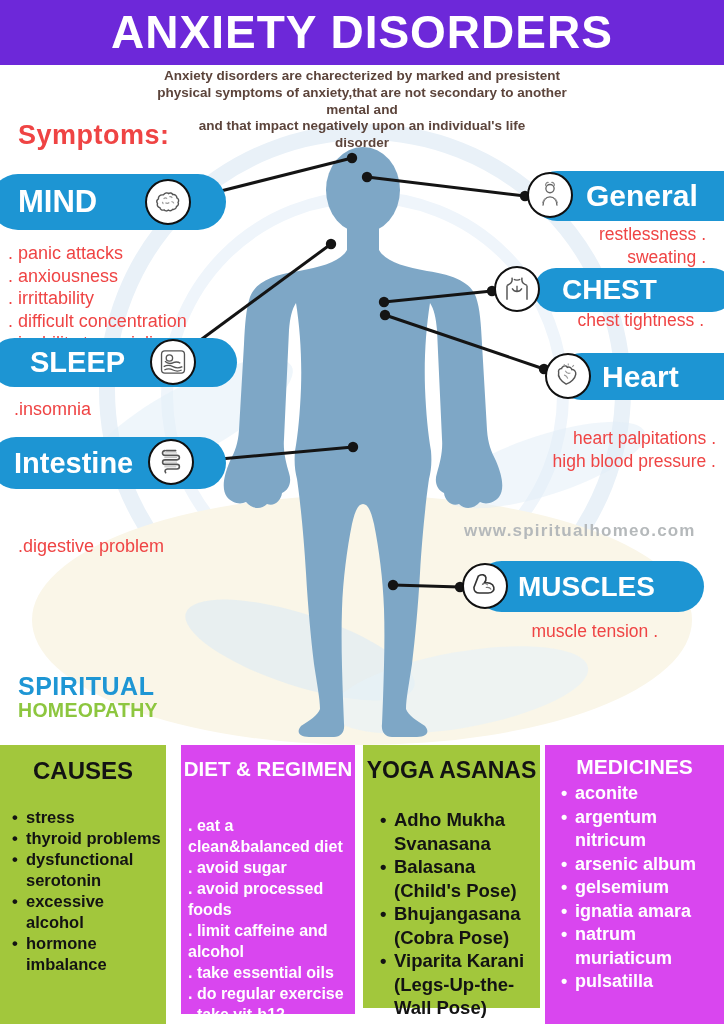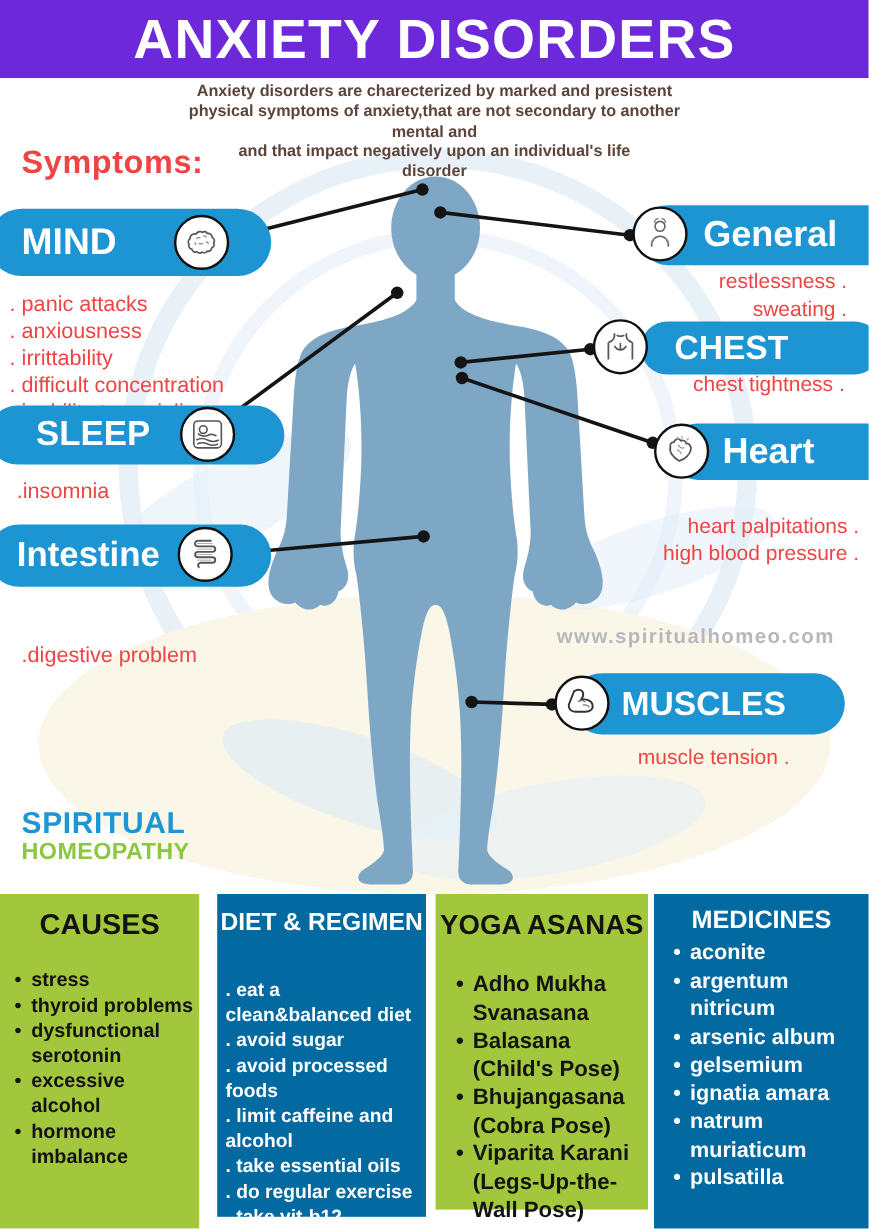--- a/index.html
+++ b/index.html
@@ -27,21 +27,21 @@
   .r-list{text-align:right;}
 
   .watermark{position:absolute;left:464px;top:521px;color:#b5b9bb;font-weight:700;font-size:17px;letter-spacing:1.2px;z-index:5;}
 
   .logo{position:absolute;left:18px;top:674px;z-index:5;line-height:1;}
   .logo .l1{color:#1e96d4;font-size:25px;font-weight:800;letter-spacing:.5px;}
   .logo .l2{color:#8dc63f;font-size:19.5px;font-weight:800;margin-top:2px;letter-spacing:.3px;}
 
   .col{position:absolute;top:745px;z-index:7;box-sizing:border-box;}
   .col-green{background:#a2c73c;color:#131313;}
-  .col-blue{background:#0369a1;color:#ffffff;}
+  .col-blue{background:#d946ef;color:#ffffff;}
   .col-title{text-align:center;font-weight:800;margin-top:12px;}
   .b-item{display:flex;font-weight:800;}
   .bdot{flex:0 0 14px;}
   .plain-item{font-weight:800;}
 </style>
 </head>
 <body>
 
 <div class="poster">
 

